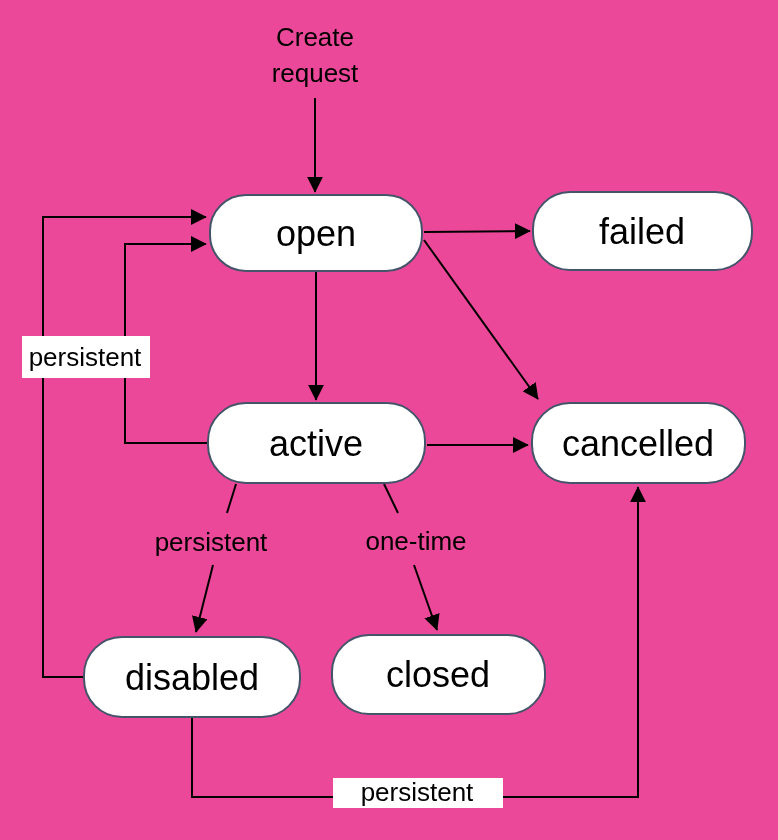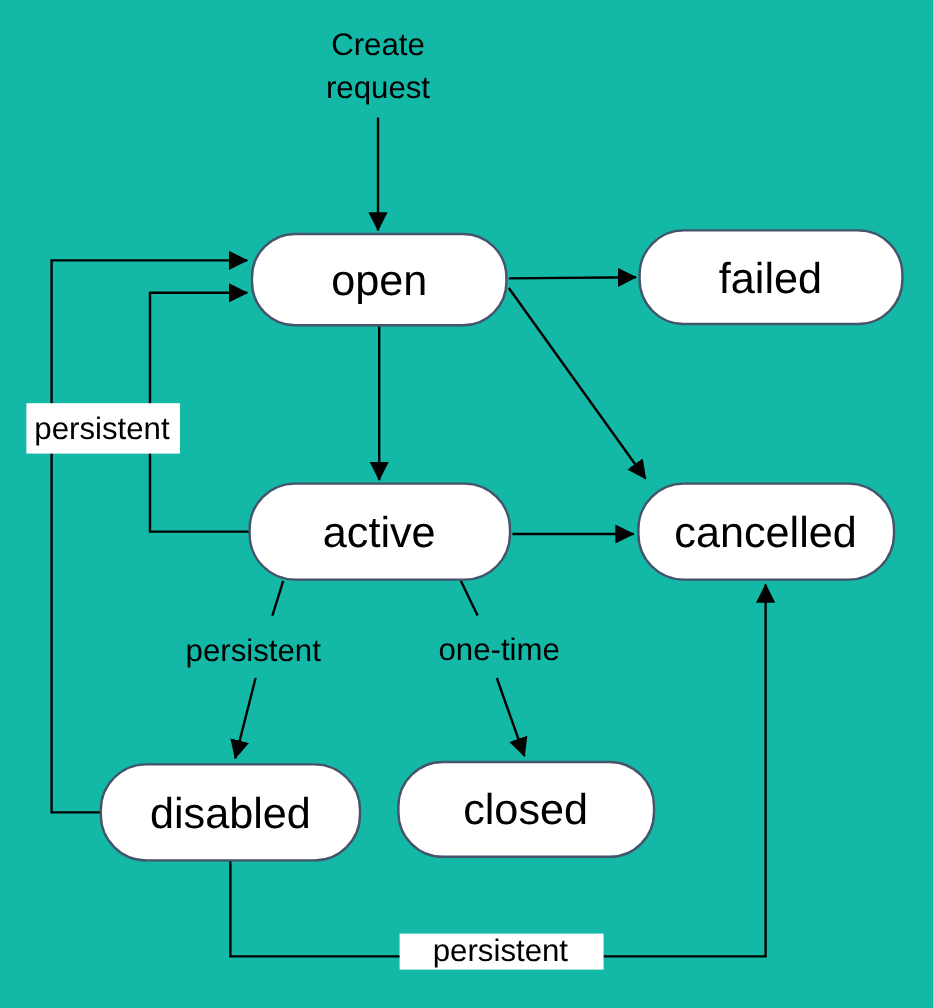--- a/index.html
+++ b/index.html
@@ -7,21 +7,21 @@
     padding: 0;
     background: #ffffff;
     width: 778px;
     height: 840px;
     font-family: "Liberation Sans", "DejaVu Sans", sans-serif;
   }
   #diagram-root {
     position: relative;
     width: 778px;
     height: 840px;
-    background: #14b8a6;
+    background: #ec4899;
   }
   svg { display: block; }
   .edge {
     fill: none;
     stroke: #000000;
     stroke-width: 2;
   }
   .node-box {
     fill: #ffffff;
     stroke: #44546A;

